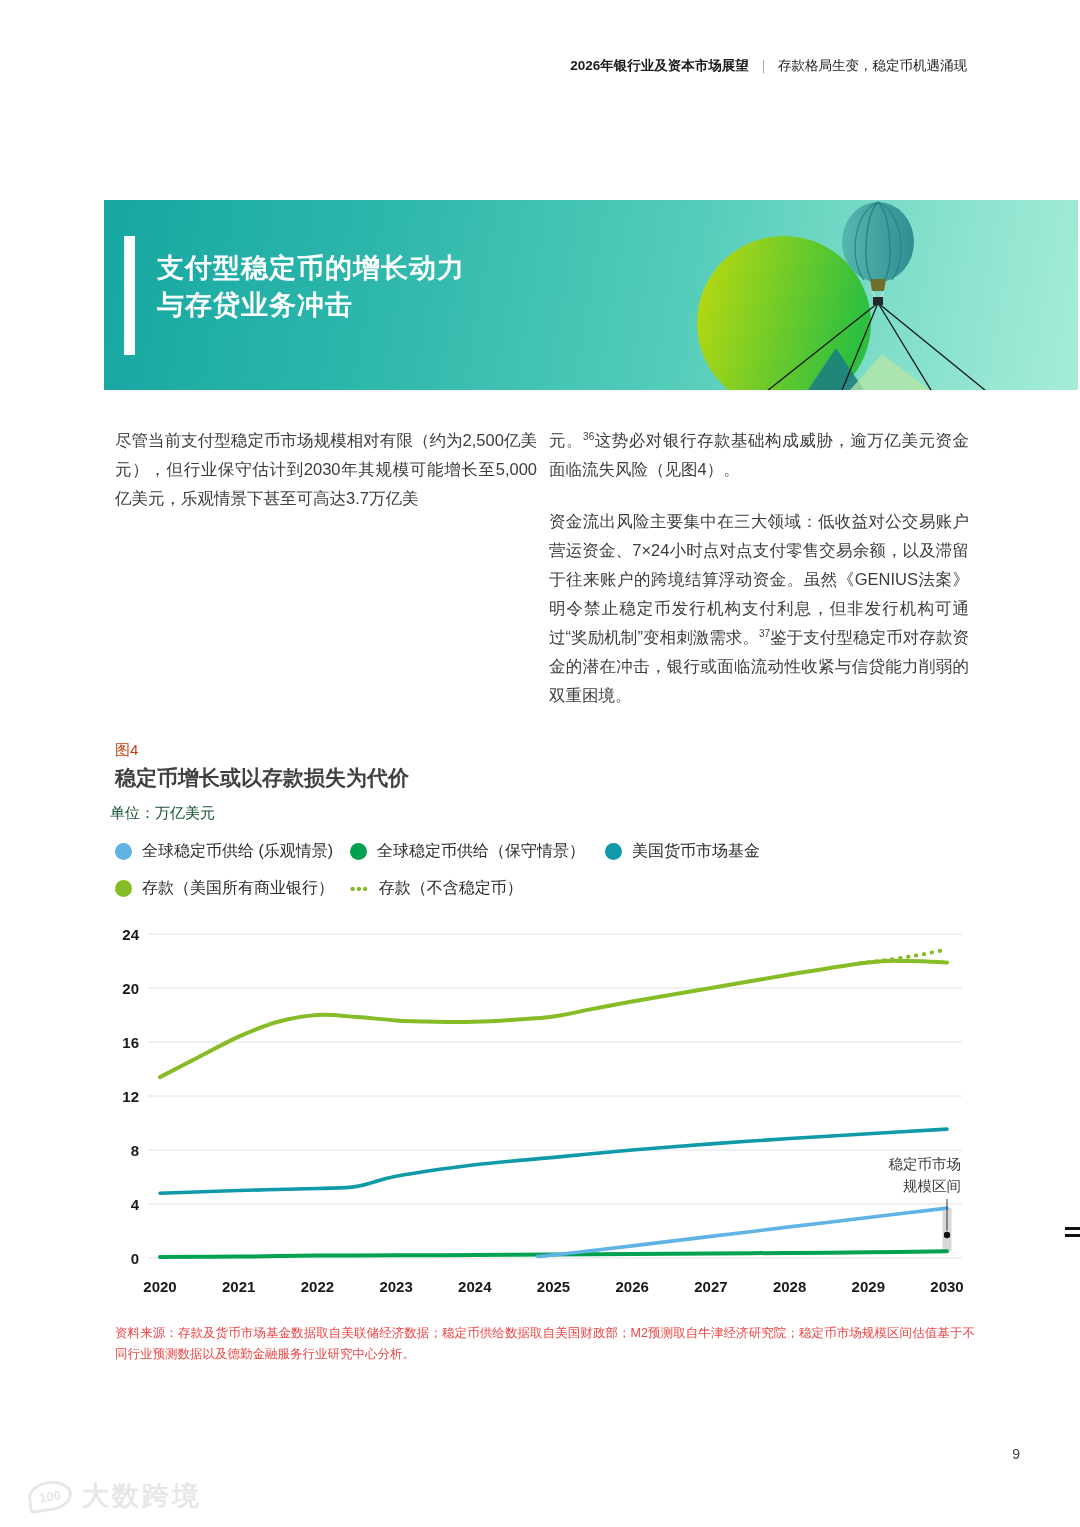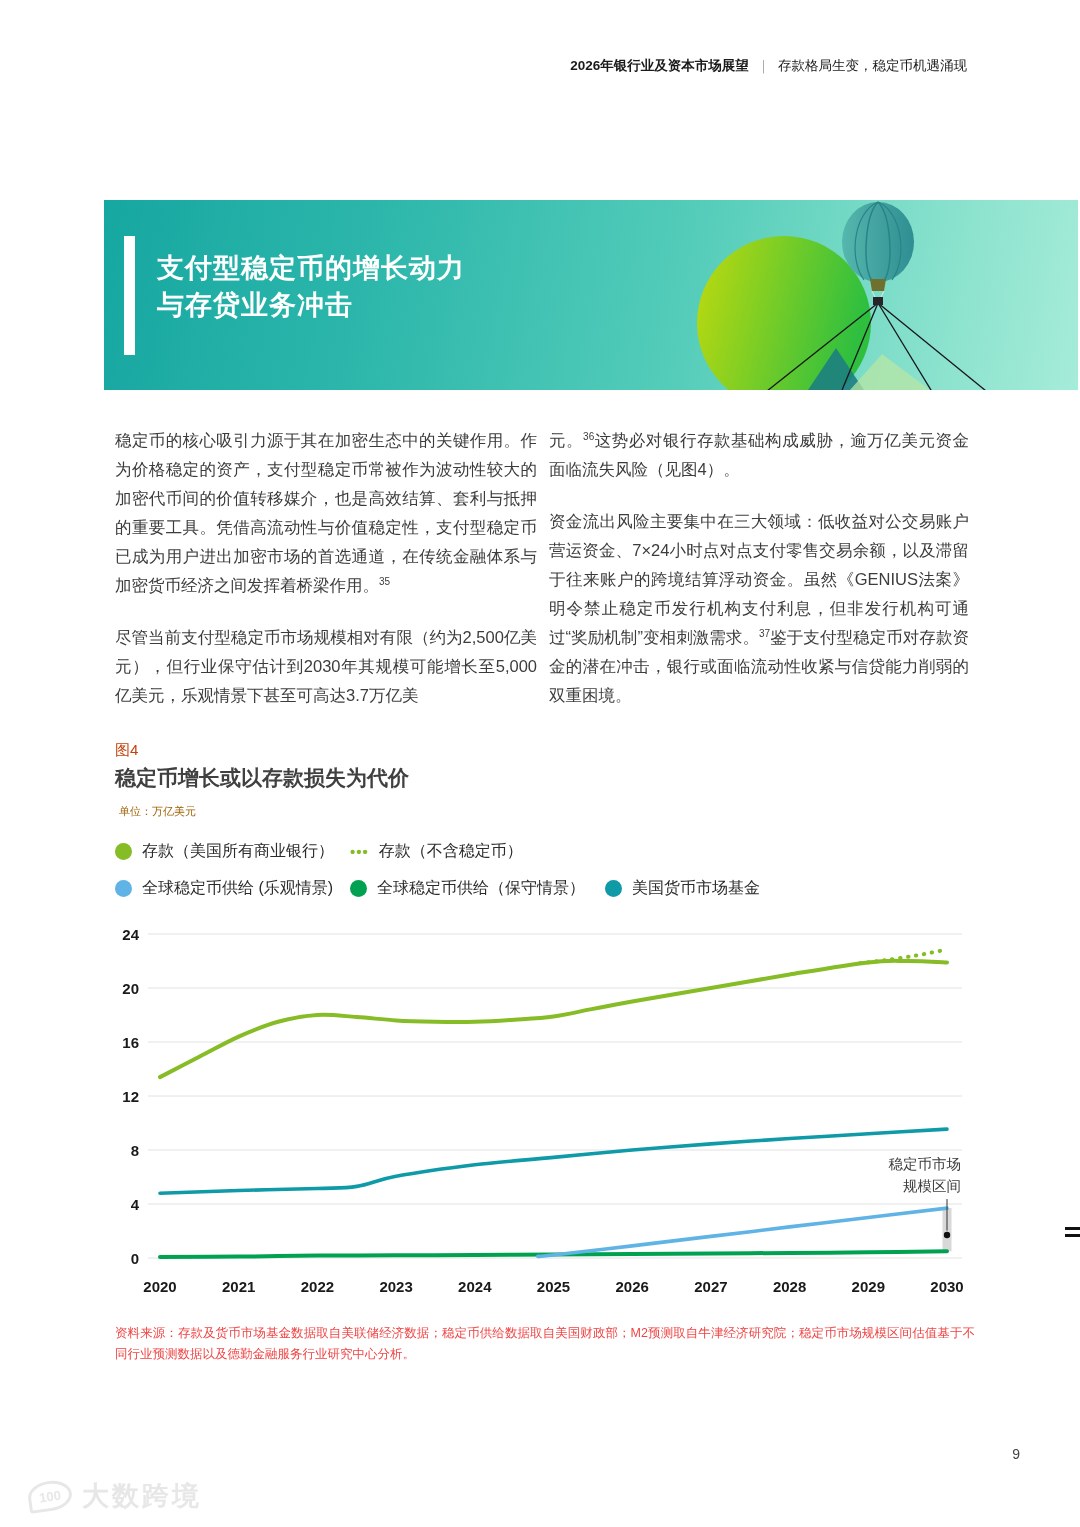--- a/index.html
+++ b/index.html
@@ -25,21 +25,21 @@
   .col { position:absolute; top:426px; font-size:16.5px; line-height:29px; color:#3c3c3c;
          text-align:justify; }
   .col-left  { left:115px; width:422px; }
   .col-right { left:549px; width:420px; }
   .col p { margin:0 0 23px 0; }
   .col sup { font-size:10px; vertical-align:super; line-height:0; }
 
   
   .fig-label { position:absolute; left:115px; top:741px; font-size:15px; color:#c2410c; }
   .fig-title { position:absolute; left:115px; top:764px; font-size:21px; font-weight:700; color:#404040; }
-  .fig-unit  { position:absolute; left:119px; top:804px; font-size:11px; color:#a16207; }
+  .fig-unit  { position:absolute; left:110px; top:804px; font-size:15px; color:#14532d; }
 
   
   .legend { position:absolute; left:115px; top:841px; width:850px; }
   .legend-row { display:flex; align-items:center; margin-bottom:16px; }
   .legend-item { display:flex; align-items:center; font-size:16px; color:#2b2b2b; }
   .legend-item.w235 { width:235px; }
   .legend-item.w255 { width:255px; }
   .lg-marker { display:inline-block; width:17px; height:17px; border-radius:50%; margin-right:10px; flex:0 0 auto; }
   .lg-dots { width:auto; height:auto; border-radius:0; background:none !important;
              font-size:15px; font-weight:700; letter-spacing:1px; line-height:17px; }
@@ -106,55 +106,54 @@
       </g>
     </svg>
     <div class="banner-bar"></div>
     <div class="banner-title">
       <div>支付型稳定币的增长动力</div>
       <div>与存贷业务冲击</div>
     </div>
   </div>
 
   <div class="col col-left">
-    <p><span>稳定币的核心吸引力源于其在加密生态中的关键作用。作为价格稳定的资产，支付型稳定币常被作为波动性较大的加密代币间的价值转移媒介，也是高效结算、套利与抵押的重要工具。凭借高流动性与价值稳定性，支付型稳定币已成为用户进出加密市场的首选通道，在传统金融体系与加密货币经济之间发挥着桥梁作用。</span><sup>35</sup></p>
     <p><span>尽管当前支付型稳定币市场规模相对有限（约为2,500亿美元），但行业保守估计到2030年其规模可能增长至5,000亿美元，乐观情景下甚至可高达3.7万亿美</span></p>
   </div>
   <div class="col col-right">
     <p><span>元。</span><sup>36</sup><span>这势必对银行存款基础构成威胁，逾万亿美元资金面临流失风险（见图4）。</span></p>
     <p><span>资金流出风险主要集中在三大领域：低收益对公交易账户营运资金、7×24小时点对点支付零售交易余额，以及滞留于往来账户的跨境结算浮动资金。虽然《GENIUS法案》明令禁止稳定币发行机构支付利息，但非发行机构可通过“奖励机制”变相刺激需求。</span><sup>37</sup><span>鉴于支付型稳定币对存款资金的潜在冲击，银行或面临流动性收紧与信贷能力削弱的双重困境。</span></p>
   </div>
 
   <div class="fig-label">图4</div>
   <div class="fig-title">稳定币增长或以存款损失为代价</div>
   <div class="fig-unit">单位：万亿美元</div>
 
   <div class="legend">
+    <div class="legend-row">
+      <div class="legend-item w235">
+        <span class="lg-marker" style="background: rgb(95, 180, 229);"></span>
+        <span>全球稳定币供给 (乐观情景)</span>
+      </div>
+      <div class="legend-item w255">
+        <span class="lg-marker" style="background: rgb(0, 162, 81);"></span>
+        <span>全球稳定币供给（保守情景）</span>
+      </div>
+      <div class="legend-item">
+        <span class="lg-marker" style="background: rgb(14, 154, 167);"></span>
+        <span>美国货币市场基金</span>
+      </div>
+    </div>
     <div class="legend-row">
       <div class="legend-item w235">
         <span class="lg-marker" style="background: rgb(134, 188, 37);"></span>
         <span>存款（美国所有商业银行）</span>
       </div>
       <div class="legend-item">
         <span class="lg-marker lg-dots" style="color: rgb(134, 188, 37);">•••</span>
         <span>存款（不含稳定币）</span>
-      </div>
-    </div>
-    <div class="legend-row">
-      <div class="legend-item w235">
-        <span class="lg-marker" style="background: rgb(95, 180, 229);"></span>
-        <span>全球稳定币供给 (乐观情景)</span>
-      </div>
-      <div class="legend-item w255">
-        <span class="lg-marker" style="background: rgb(0, 162, 81);"></span>
-        <span>全球稳定币供给（保守情景）</span>
-      </div>
-      <div class="legend-item">
-        <span class="lg-marker" style="background: rgb(14, 154, 167);"></span>
-        <span>美国货币市场基金</span>
       </div>
     </div>
   </div>
 
   <div class="chart-wrap">
     <svg id="chart-svg" viewBox="0 0 850 395">
         <line x1="33" y1="335" x2="847" y2="335" stroke="#e2e2e2" stroke-width="1"></line>
         <text x="24" y="340.5" text-anchor="end" class="tick">0</text>
         <line x1="33" y1="281" x2="847" y2="281" stroke="#e2e2e2" stroke-width="1"></line>
         <text x="24" y="286.5" text-anchor="end" class="tick">4</text>

